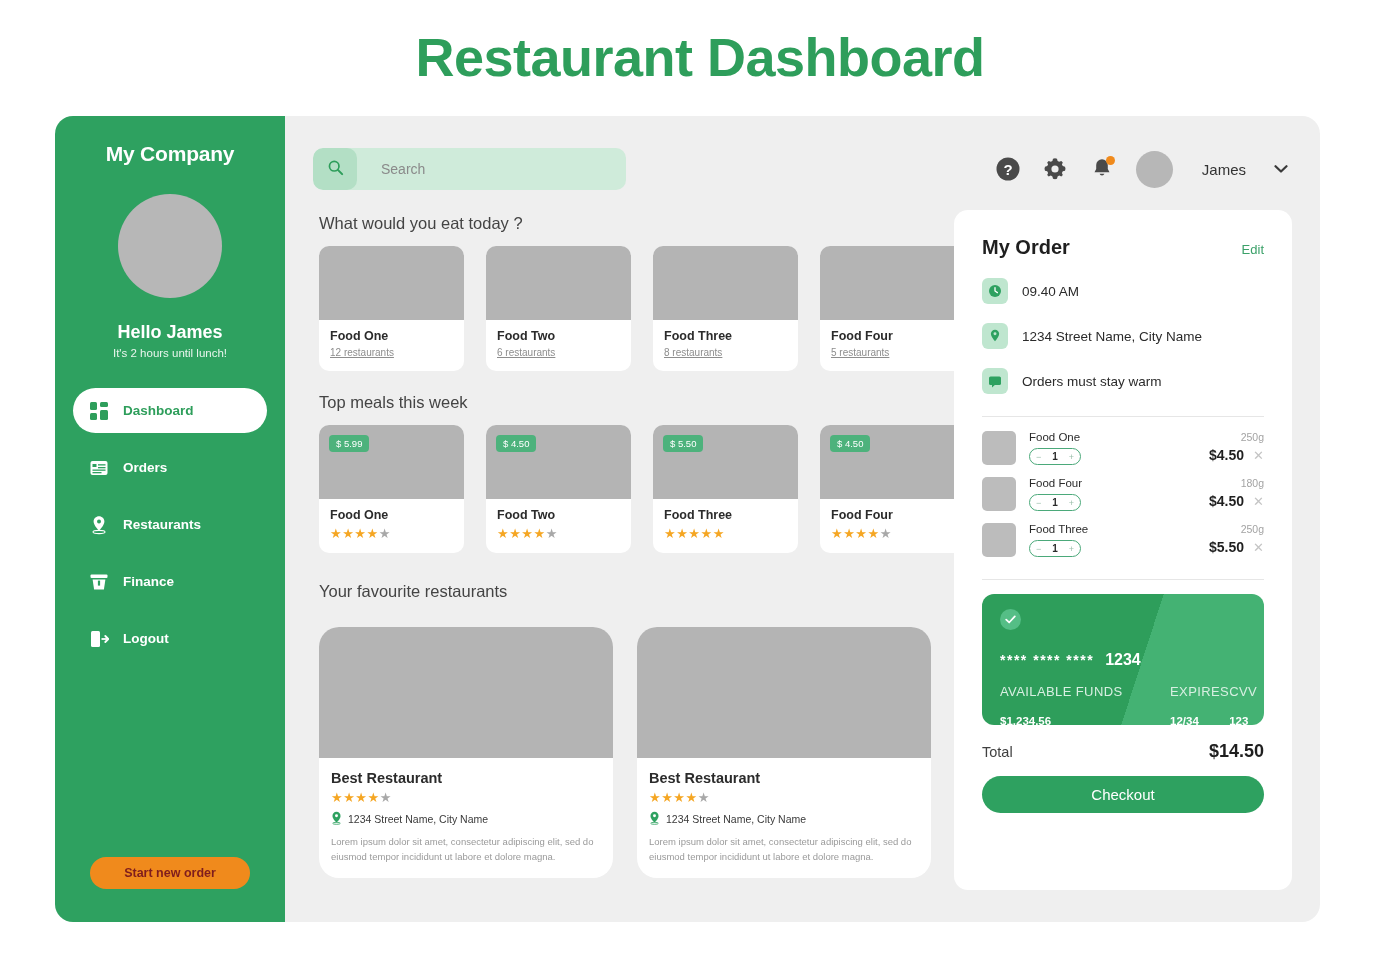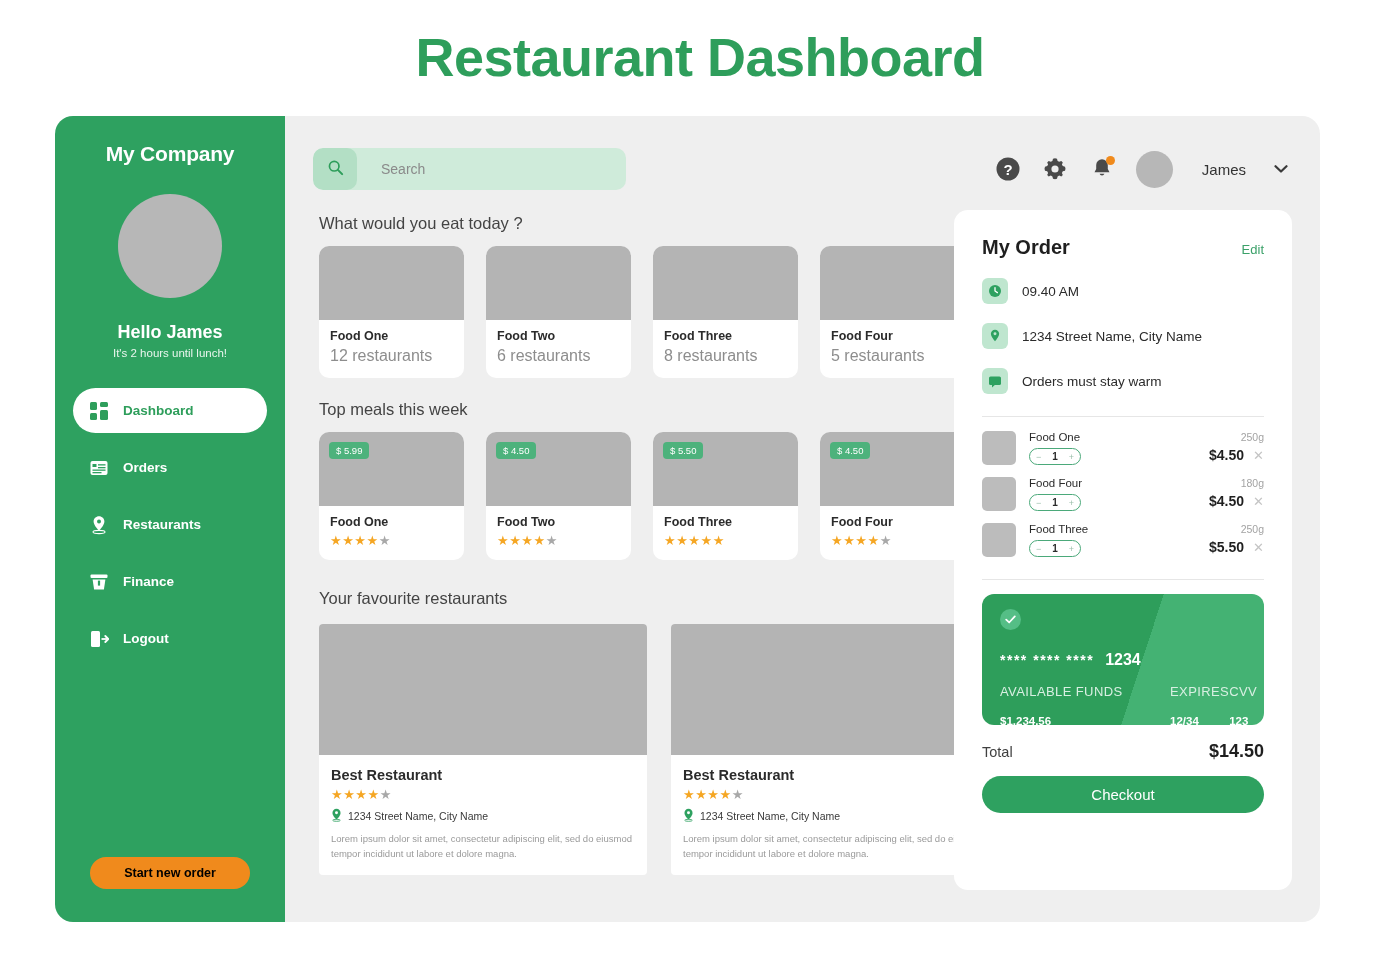--- a/index.html
+++ b/index.html
@@ -59,21 +59,21 @@
     margin-bottom: 12px;
     cursor: pointer;
   }
   .nav-item.active { background: #ffffff; color: #2E9E5B; }
   .nav-item .ico { width: 20px; height: 20px; display: block; flex: 0 0 20px; }
   .nav-item .ico svg { display: block; width: 20px; height: 20px; }
 
   .start-order {
     position: absolute; left: 35px; bottom: 33px;
     width: 160px; height: 32px; border-radius: 16px;
-    background: #F08A1C; color: #000000;
+    background: #F08A1C; color: #7f1d1d;
     font-size: 12.5px; font-weight: bold;
     display: flex; align-items: center; justify-content: center;
     cursor: pointer; border: none;
     font-family: "Liberation Sans", sans-serif;
   }
 
   
   .main {
     flex: 1; background: #EFEFEF;
     border-radius: 0 18px 18px 0;
@@ -111,21 +111,21 @@
   }
   .avatar-sm { width: 37px; height: 37px; border-radius: 50%; background: #B7B7B7; }
   .user-name { font-size: 15px; color: #333; margin-left: 8px; }
   .caret { margin-left: 7px; cursor: pointer; display: block; }
 
   
   .section-title {
     font-size: 16.5px; color: #444; margin: 22px 0 13px 6px;
   }
   .section-head {
-    display: flex; align-items: center; margin: 26px 0 13px 6px;
+    display: flex; align-items: center; margin: 26px 0 23px 6px;
     padding-right: 29px;
   }
   .section-head .section-title { margin: 0; }
   .arrows { margin-left: auto; display: flex; gap: 9px; }
   .arrow-btn {
     width: 25px; height: 25px; border-radius: 50%;
     display: flex; align-items: center; justify-content: center;
     cursor: pointer; background: transparent;
   }
   .arrow-prev { border: 1.4px solid #B9B9B9; }
@@ -133,35 +133,35 @@
 
   
   .food-row { display: flex; gap: 22px; padding-left: 6px; }
   .food-card {
     width: 145px; background: #ffffff; border-radius: 10px;
     overflow: hidden; cursor: pointer;
   }
   .food-thumb { height: 74px; background: #B4B4B4; position: relative; }
   .food-body { padding: 9px 11px 13px; }
   .food-name { font-size: 12.5px; font-weight: bold; color: #2b2b2b; }
-  .food-sub { font-size: 16px; color: #8d8d8d; margin-top: 4px; }
+  .food-sub { font-size: 10px; color: #8d8d8d; margin-top: 4px; text-decoration: underline; }
 
   .price-tag {
     position: absolute; left: 10px; top: 10px;
     background: #4DB27C; color: #ffffff;
     font-size: 9.5px; padding: 3px 7px; border-radius: 4px;
   }
   .stars { margin-top: 5px; font-size: 13px; letter-spacing: 0.5px; line-height: 1; }
   .star-on { color: #F5A623; }
   .star-off { color: #A8A8A8; }
 
   
   .rest-row { display: flex; gap: 24px; padding-left: 6px; }
   .rest-card {
-    width: 328px; background: #ffffff; border-radius: 4px;
+    width: 294px; background: #ffffff; border-radius: 20px;
     overflow: hidden; cursor: pointer;
   }
   .rest-thumb { height: 131px; background: #B4B4B4; }
   .rest-body { padding: 12px 12px 14px; }
   .rest-name { font-size: 14.5px; font-weight: bold; color: #2b2b2b; }
   .rest-addr {
     display: flex; align-items: center; gap: 6px;
     font-size: 10.5px; color: #3a3a3a; margin-top: 7px;
   }
   .rest-desc {

